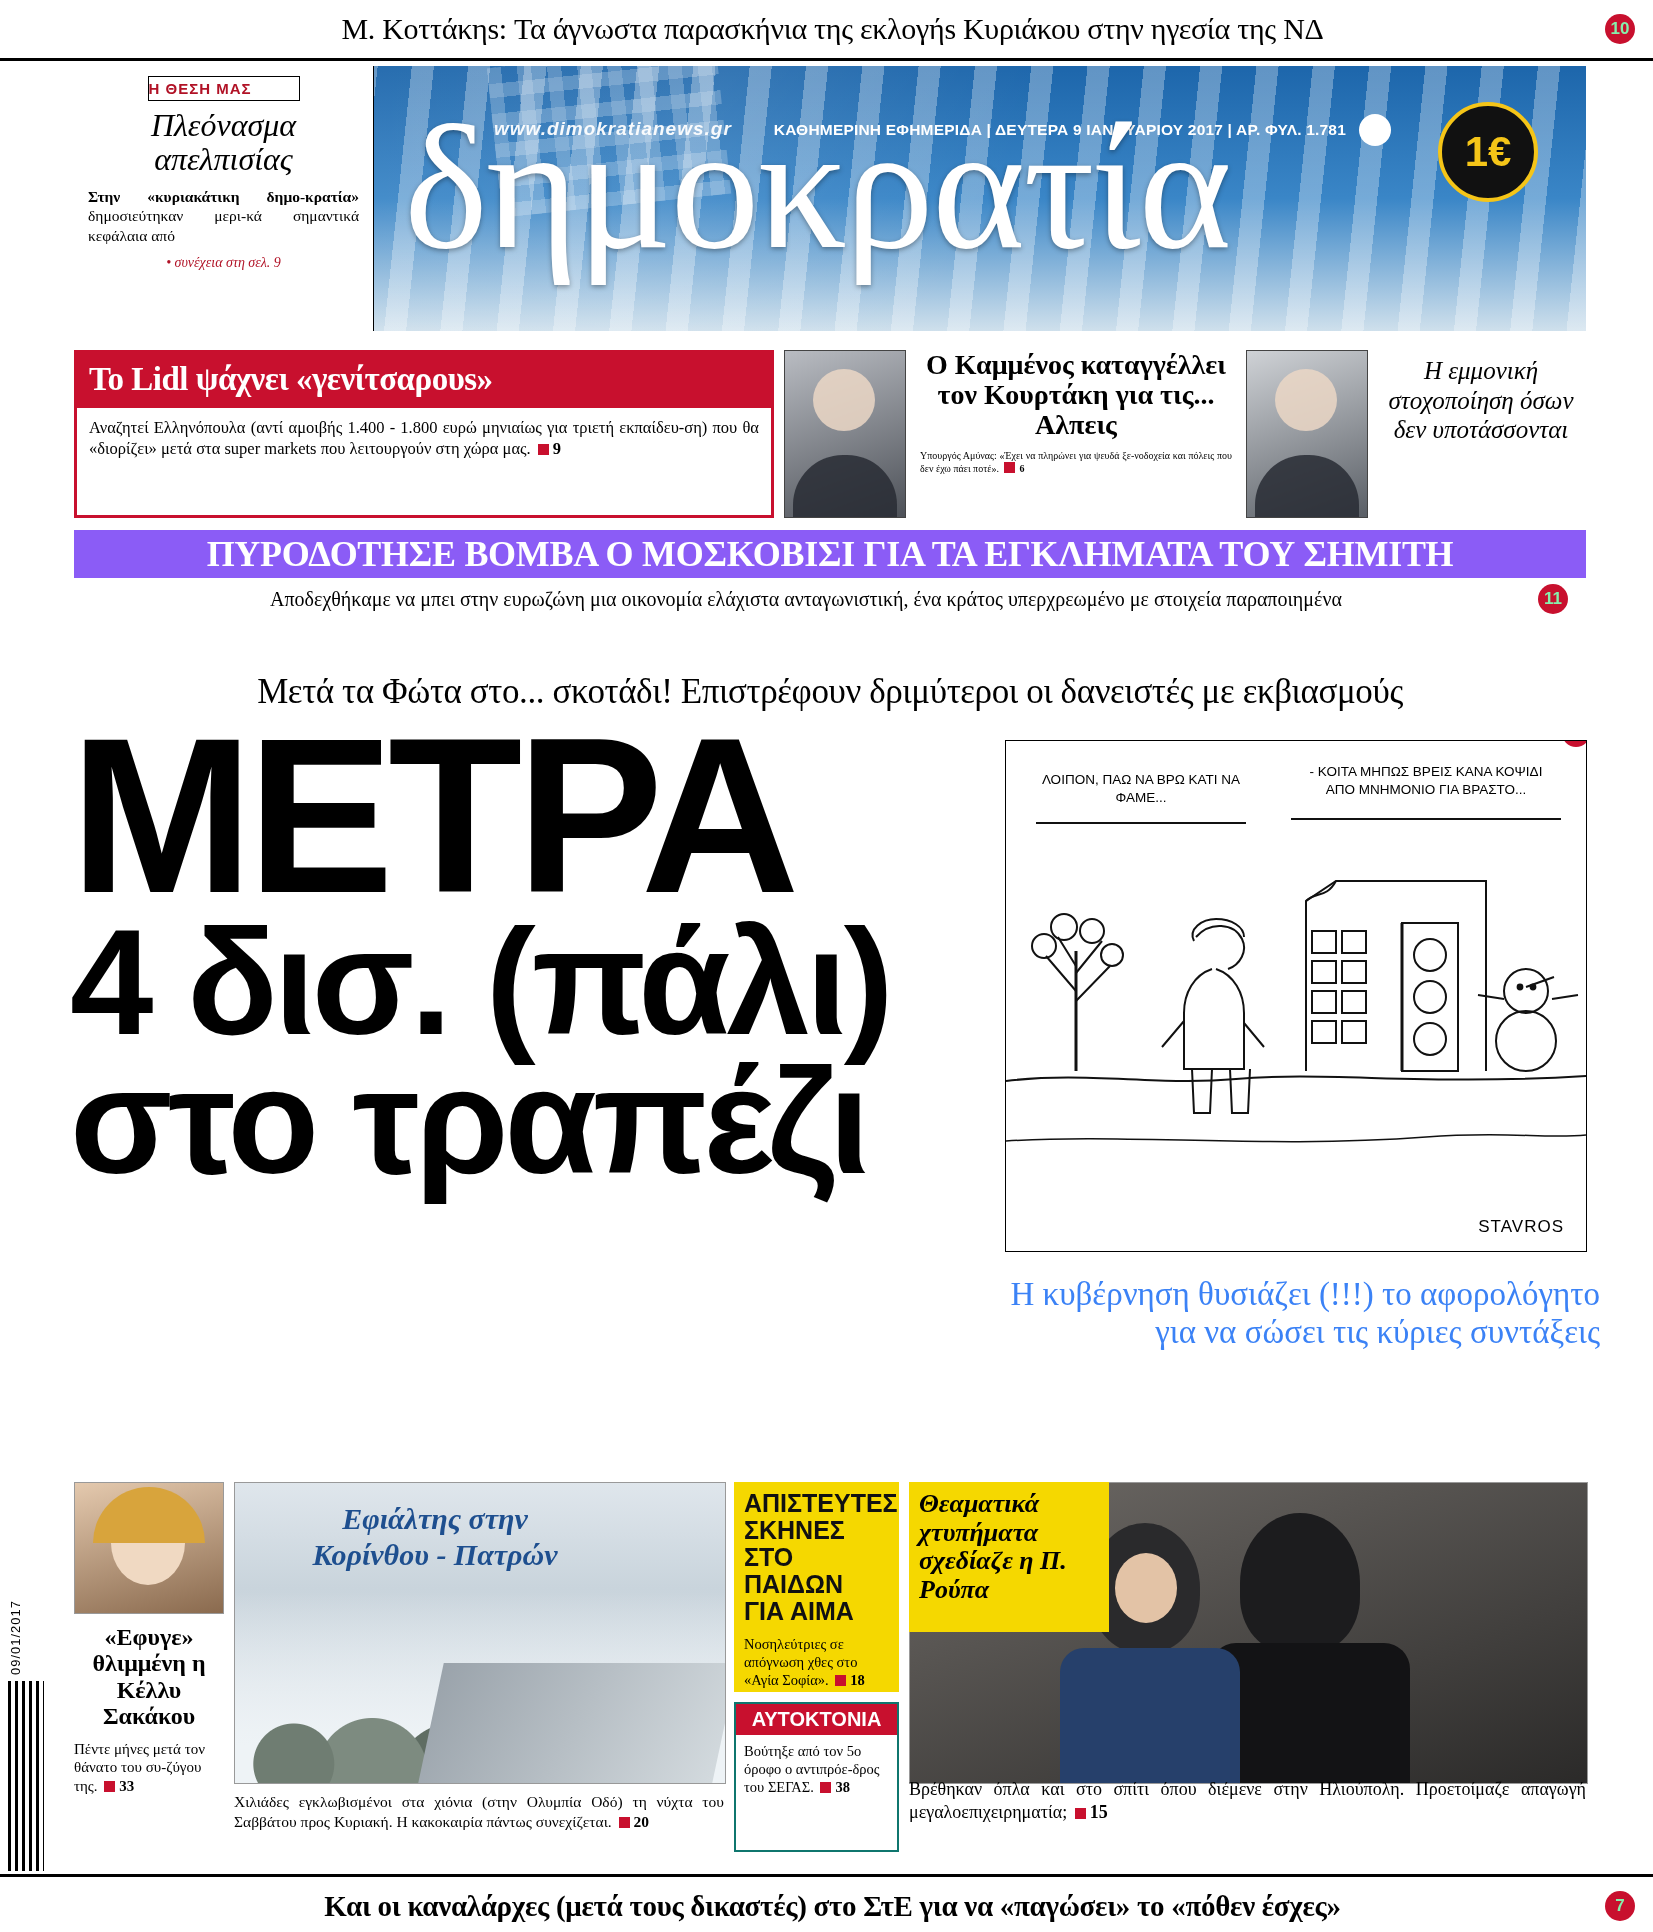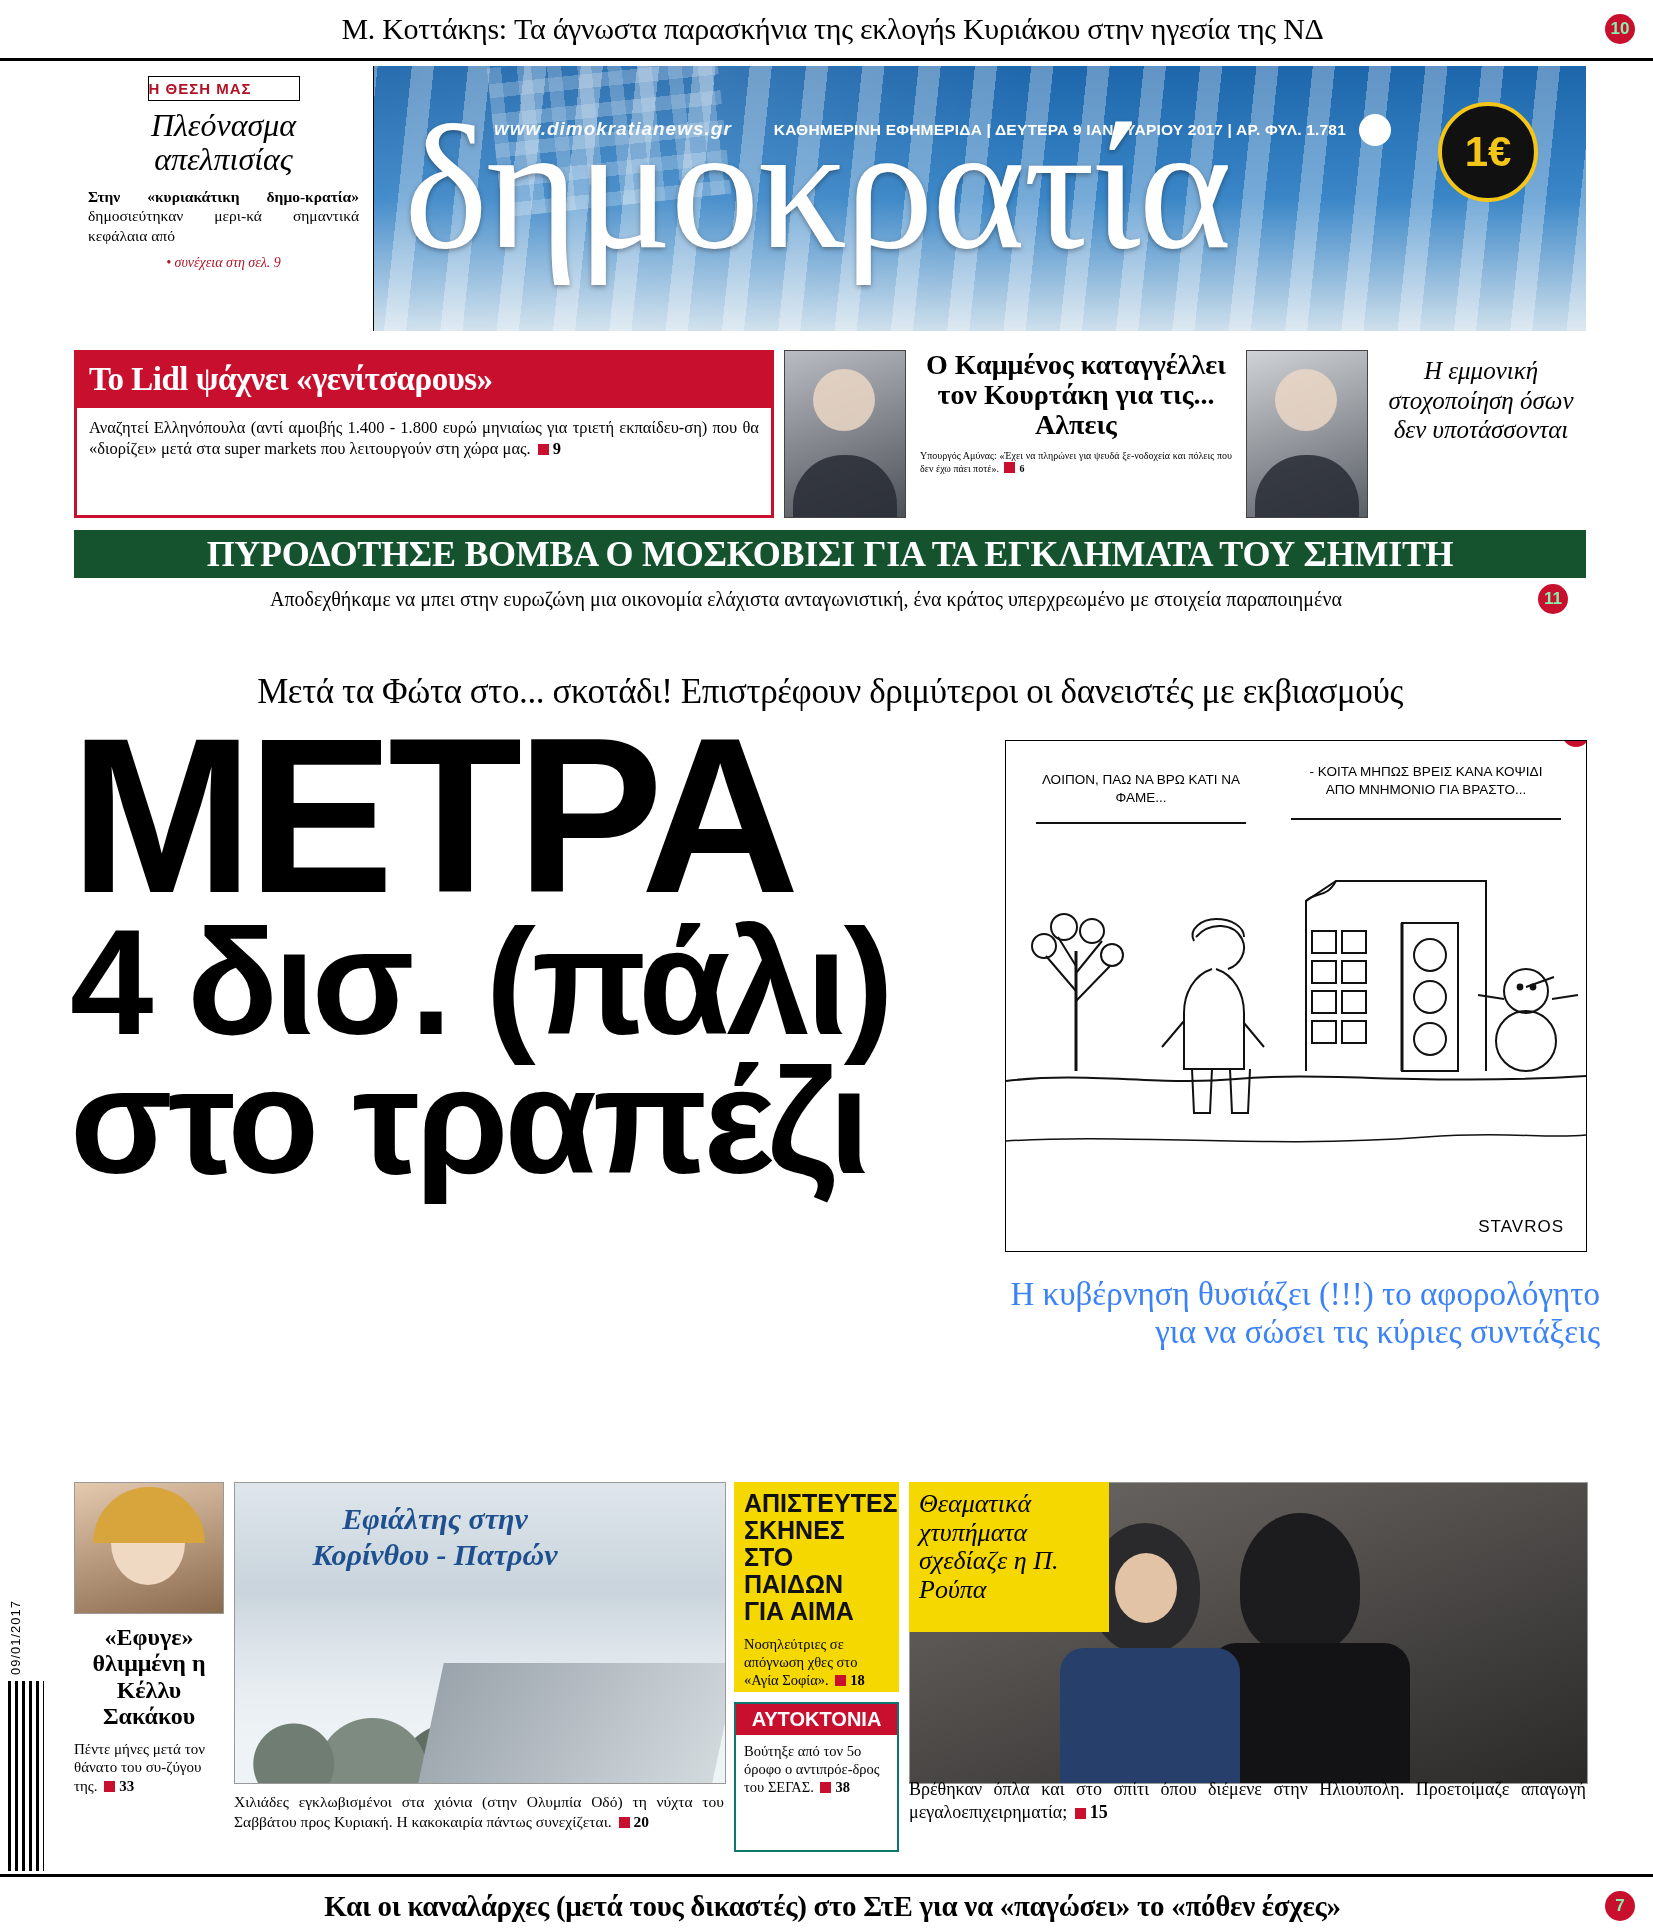--- a/index.html
+++ b/index.html
@@ -47,21 +47,21 @@
   .portrait.p1{background:linear-gradient(160deg,#b9bcc2,#4d5158);}
   .portrait.p2{background:linear-gradient(160deg,#cfd2d6,#5a5f66);}
   .portrait:before{content:"";position:absolute;left:28px;top:18px;width:62px;height:62px;border-radius:50%;background:rgba(235,215,198,.85);}
   .portrait:after{content:"";position:absolute;left:8px;bottom:0;width:104px;height:62px;border-radius:50px 50px 0 0;background:rgba(40,44,52,.85);}
   .mid-text{flex:1;padding:0 6px;}
   .mid-h{font-weight:bold;font-size:28px;line-height:1.08;text-align:center;}
   .mid-b{font-size:10px;line-height:1.3;text-align:justify;margin-top:8px;}
   .right-ital{width:210px;font-style:italic;font-size:25px;line-height:1.18;text-align:center;padding-top:6px;}
 
   
-  .blackband{position:absolute;left:74px;top:530px;width:1512px;height:48px;background:#14532d;color:#fff;display:flex;align-items:center;justify-content:center;font-weight:bold;font-size:36px;letter-spacing:-.3px;font-family:"Liberation Serif",serif;}
+  .blackband{position:absolute;left:74px;top:530px;width:1512px;height:48px;background:#8b5cf6;color:#fff;display:flex;align-items:center;justify-content:center;font-weight:bold;font-size:36px;letter-spacing:-.3px;font-family:"Liberation Serif",serif;}
   .bandsub{position:absolute;left:74px;top:584px;width:1512px;display:flex;align-items:center;}
   .bandsub .t{flex:1;text-align:center;font-size:20px;}
 
   
   .kicker{position:absolute;left:74px;top:672px;width:1512px;text-align:center;font-size:35px;letter-spacing:-.4px;}
 
   
   .mainhead{position:absolute;left:70px;top:726px;width:920px;font-family:"Liberation Sans",sans-serif;font-weight:bold;}
   .mh1{font-size:220px;line-height:0.82;letter-spacing:-6px;}
   .mh2{font-size:150px;line-height:0.88;letter-spacing:-4px;margin-top:10px;}
@@ -98,21 +98,21 @@
   .snow-cap{font-size:15.5px;line-height:1.3;margin-top:8px;text-align:justify;}
   .col-yellow{width:165px;}
   .ybox{background:#f5d800;padding:8px 10px;height:210px;box-sizing:border-box;}
   .ybox h3{margin:0;font-family:"Liberation Sans",sans-serif;font-weight:bold;font-size:25px;line-height:1.08;color:#111;}
   .ybox p{font-size:14.5px;line-height:1.25;margin:10px 0 0 0;}
   .redbox{margin-top:10px;border:2px solid #0f766e;box-sizing:border-box;height:150px;}
   .redbox .rh{background:#c8102e;color:#fff;font-family:"Liberation Sans",sans-serif;font-weight:bold;font-size:20px;text-align:center;padding:4px 0;}
   .redbox p{font-size:14.5px;line-height:1.25;margin:7px 8px;}
   .col-roupa{flex:1;position:relative;}
   .roupa-yellow{position:absolute;left:0;top:0;width:200px;height:150px;background:#f5d800;padding:8px 10px;box-sizing:border-box;z-index:2;}
-  .roupa-yellow h3{margin:0;font-style:italic;font-weight:normal;font-size:26px;line-height:1.1;}
+  .roupa-yellow h3{margin:0;font-style:italic;font-weight:bold;font-size:26px;line-height:1.1;}
   .roupa-photo{position:absolute;left:0;top:0;width:100%;height:300px;background:linear-gradient(160deg,#6e6a66,#2b2a29);border:1px solid #999;overflow:hidden;}
   .roupa-photo .head1{position:absolute;left:180px;top:40px;width:110px;height:130px;border-radius:50% 50% 45% 45%;background:#2a2a2c;}
   .roupa-photo .face{position:absolute;left:205px;top:70px;width:62px;height:70px;border-radius:50%;background:#e3c3a6;}
   .roupa-photo .body1{position:absolute;left:150px;top:165px;width:180px;height:140px;background:#26406b;border-radius:24px 24px 0 0;}
   .roupa-photo .head2{position:absolute;left:330px;top:30px;width:120px;height:140px;border-radius:50% 50% 40% 40%;background:#1c1c1e;}
   .roupa-photo .body2{position:absolute;left:300px;top:160px;width:200px;height:145px;background:#131315;border-radius:26px 26px 0 0;}
   .roupa-cap{position:absolute;left:0;top:296px;width:100%;font-size:18px;line-height:1.3;text-align:justify;}
 
   
   .footer{position:absolute;left:0;top:1874px;width:1653px;height:58px;border-top:3px solid #000;display:flex;align-items:center;}

